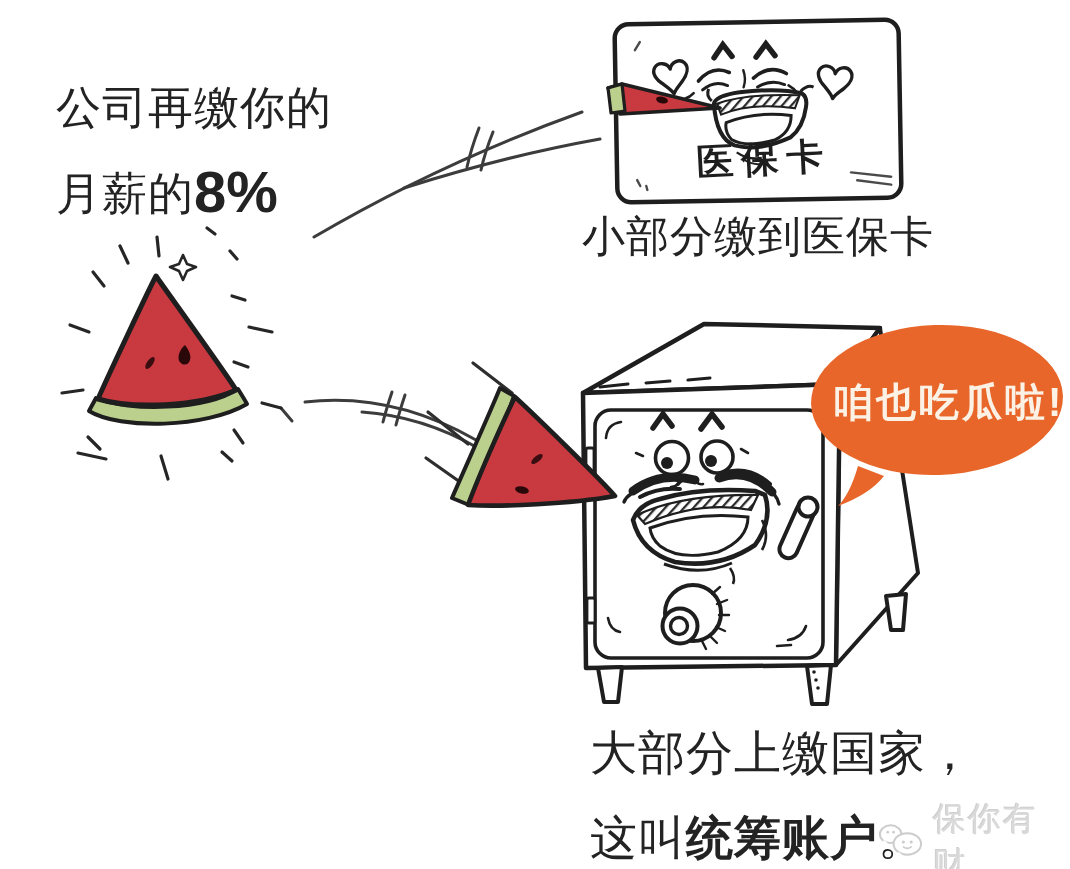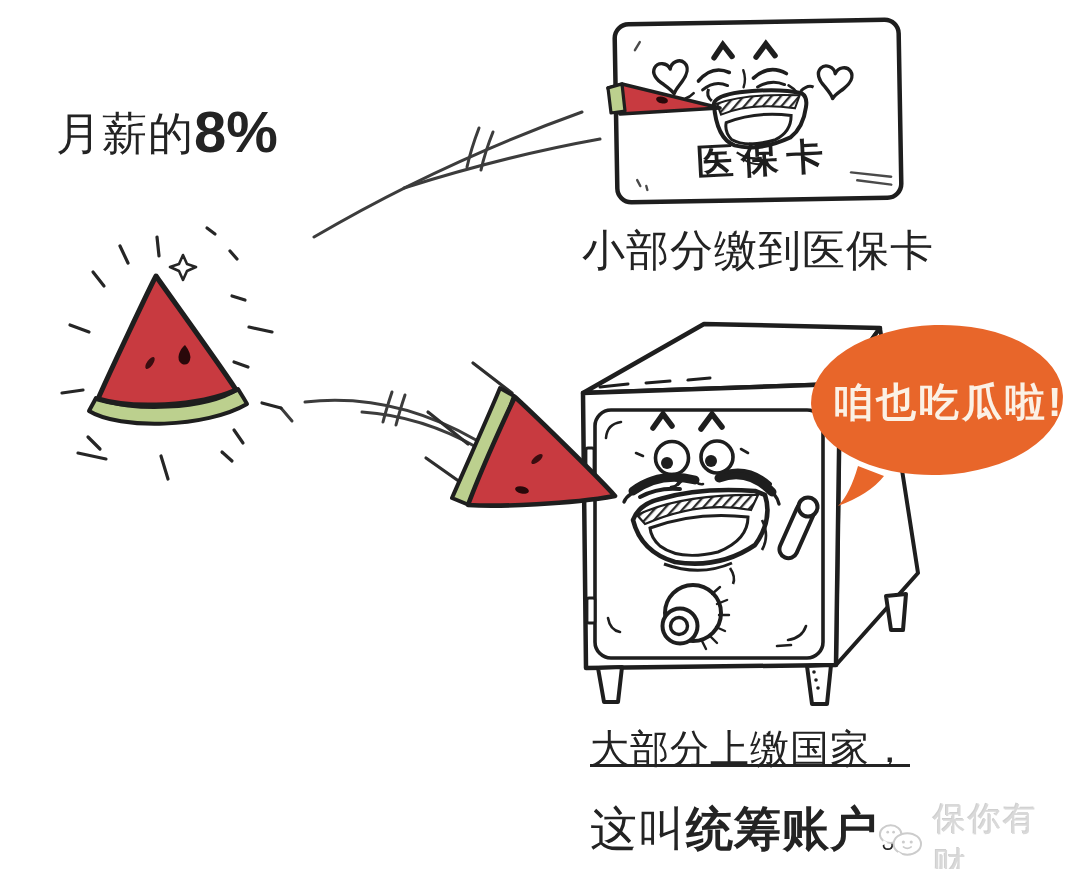--- a/index.html
+++ b/index.html
@@ -6,23 +6,23 @@
   #stage{
     position:relative;width:1070px;height:869px;overflow:hidden;
     background:#ffffff;font-family:"Liberation Sans",sans-serif;color:#1c1c1c;
   }
   #art{position:absolute;left:0;top:0;}
   .cap{position:absolute;white-space:nowrap;color:#232323;}
   #text-topleft{left:56px;top:78px;}
   #text-topleft .l1{font-size:45px;letter-spacing:1px;}
   #text-topleft .l2{margin-top:20px;font-size:45px;letter-spacing:1px;}
   #text-topleft .l2 b{font-size:58px;font-weight:bold;letter-spacing:0;vertical-align:-3px;}
-  #caption-card{left:582px;top:222px;font-size:43px;letter-spacing:1px;}
+  #caption-card{left:582px;top:208px;font-size:43px;letter-spacing:1px;}
   #caption-safe{left:590px;top:722px;}
-  #caption-safe .l1{font-size:39px;letter-spacing:1px;text-decoration:underline;}
+  #caption-safe .l1{font-size:47px;letter-spacing:1px;}
   #caption-safe .l2{margin-top:22px;font-size:47px;letter-spacing:1px;}
   #caption-safe .l2 b{font-weight:bold;}
   #watermark{
     position:absolute;left:874px;top:797px;display:flex;align-items:center;gap:4px;
   }
   #watermark .wm-text{
     font-size:33px;letter-spacing:2px;color:#d9d9d9;
     text-shadow:1px 1px 0 #ffffff,-1px -1px 0 #cfcfcf;
   }
 </style>
@@ -218,20 +218,21 @@
   </g>
 
   <g>
     <path d="M858,466 Q850,494 838,506 Q870,494 884,476 Z" fill="#E8662A"></path>
     <ellipse cx="937" cy="400" rx="126" ry="75" transform="rotate(-2 937 400)" fill="#E8662A"></ellipse>
     <text x="833" y="416" font-size="40" font-weight="bold" letter-spacing="3" fill="#FBF1E5" font-family="'Liberation Sans',sans-serif">咱也吃瓜啦!</text>
   </g>
 </svg>
 
 <div class="cap" id="text-topleft">
+  <div class="l1">公司再缴你的</div>
   <div class="l2"><span>月薪的</span><b>8%</b></div>
 </div>
 
 <div class="cap" id="caption-card">小部分缴到医保卡</div>
 
 <div class="cap" id="caption-safe">
   <div class="l1">大部分上缴国家，</div>
   <div class="l2"><span>这叫</span><b>统筹账户</b><span>。</span></div>
 </div>
 

